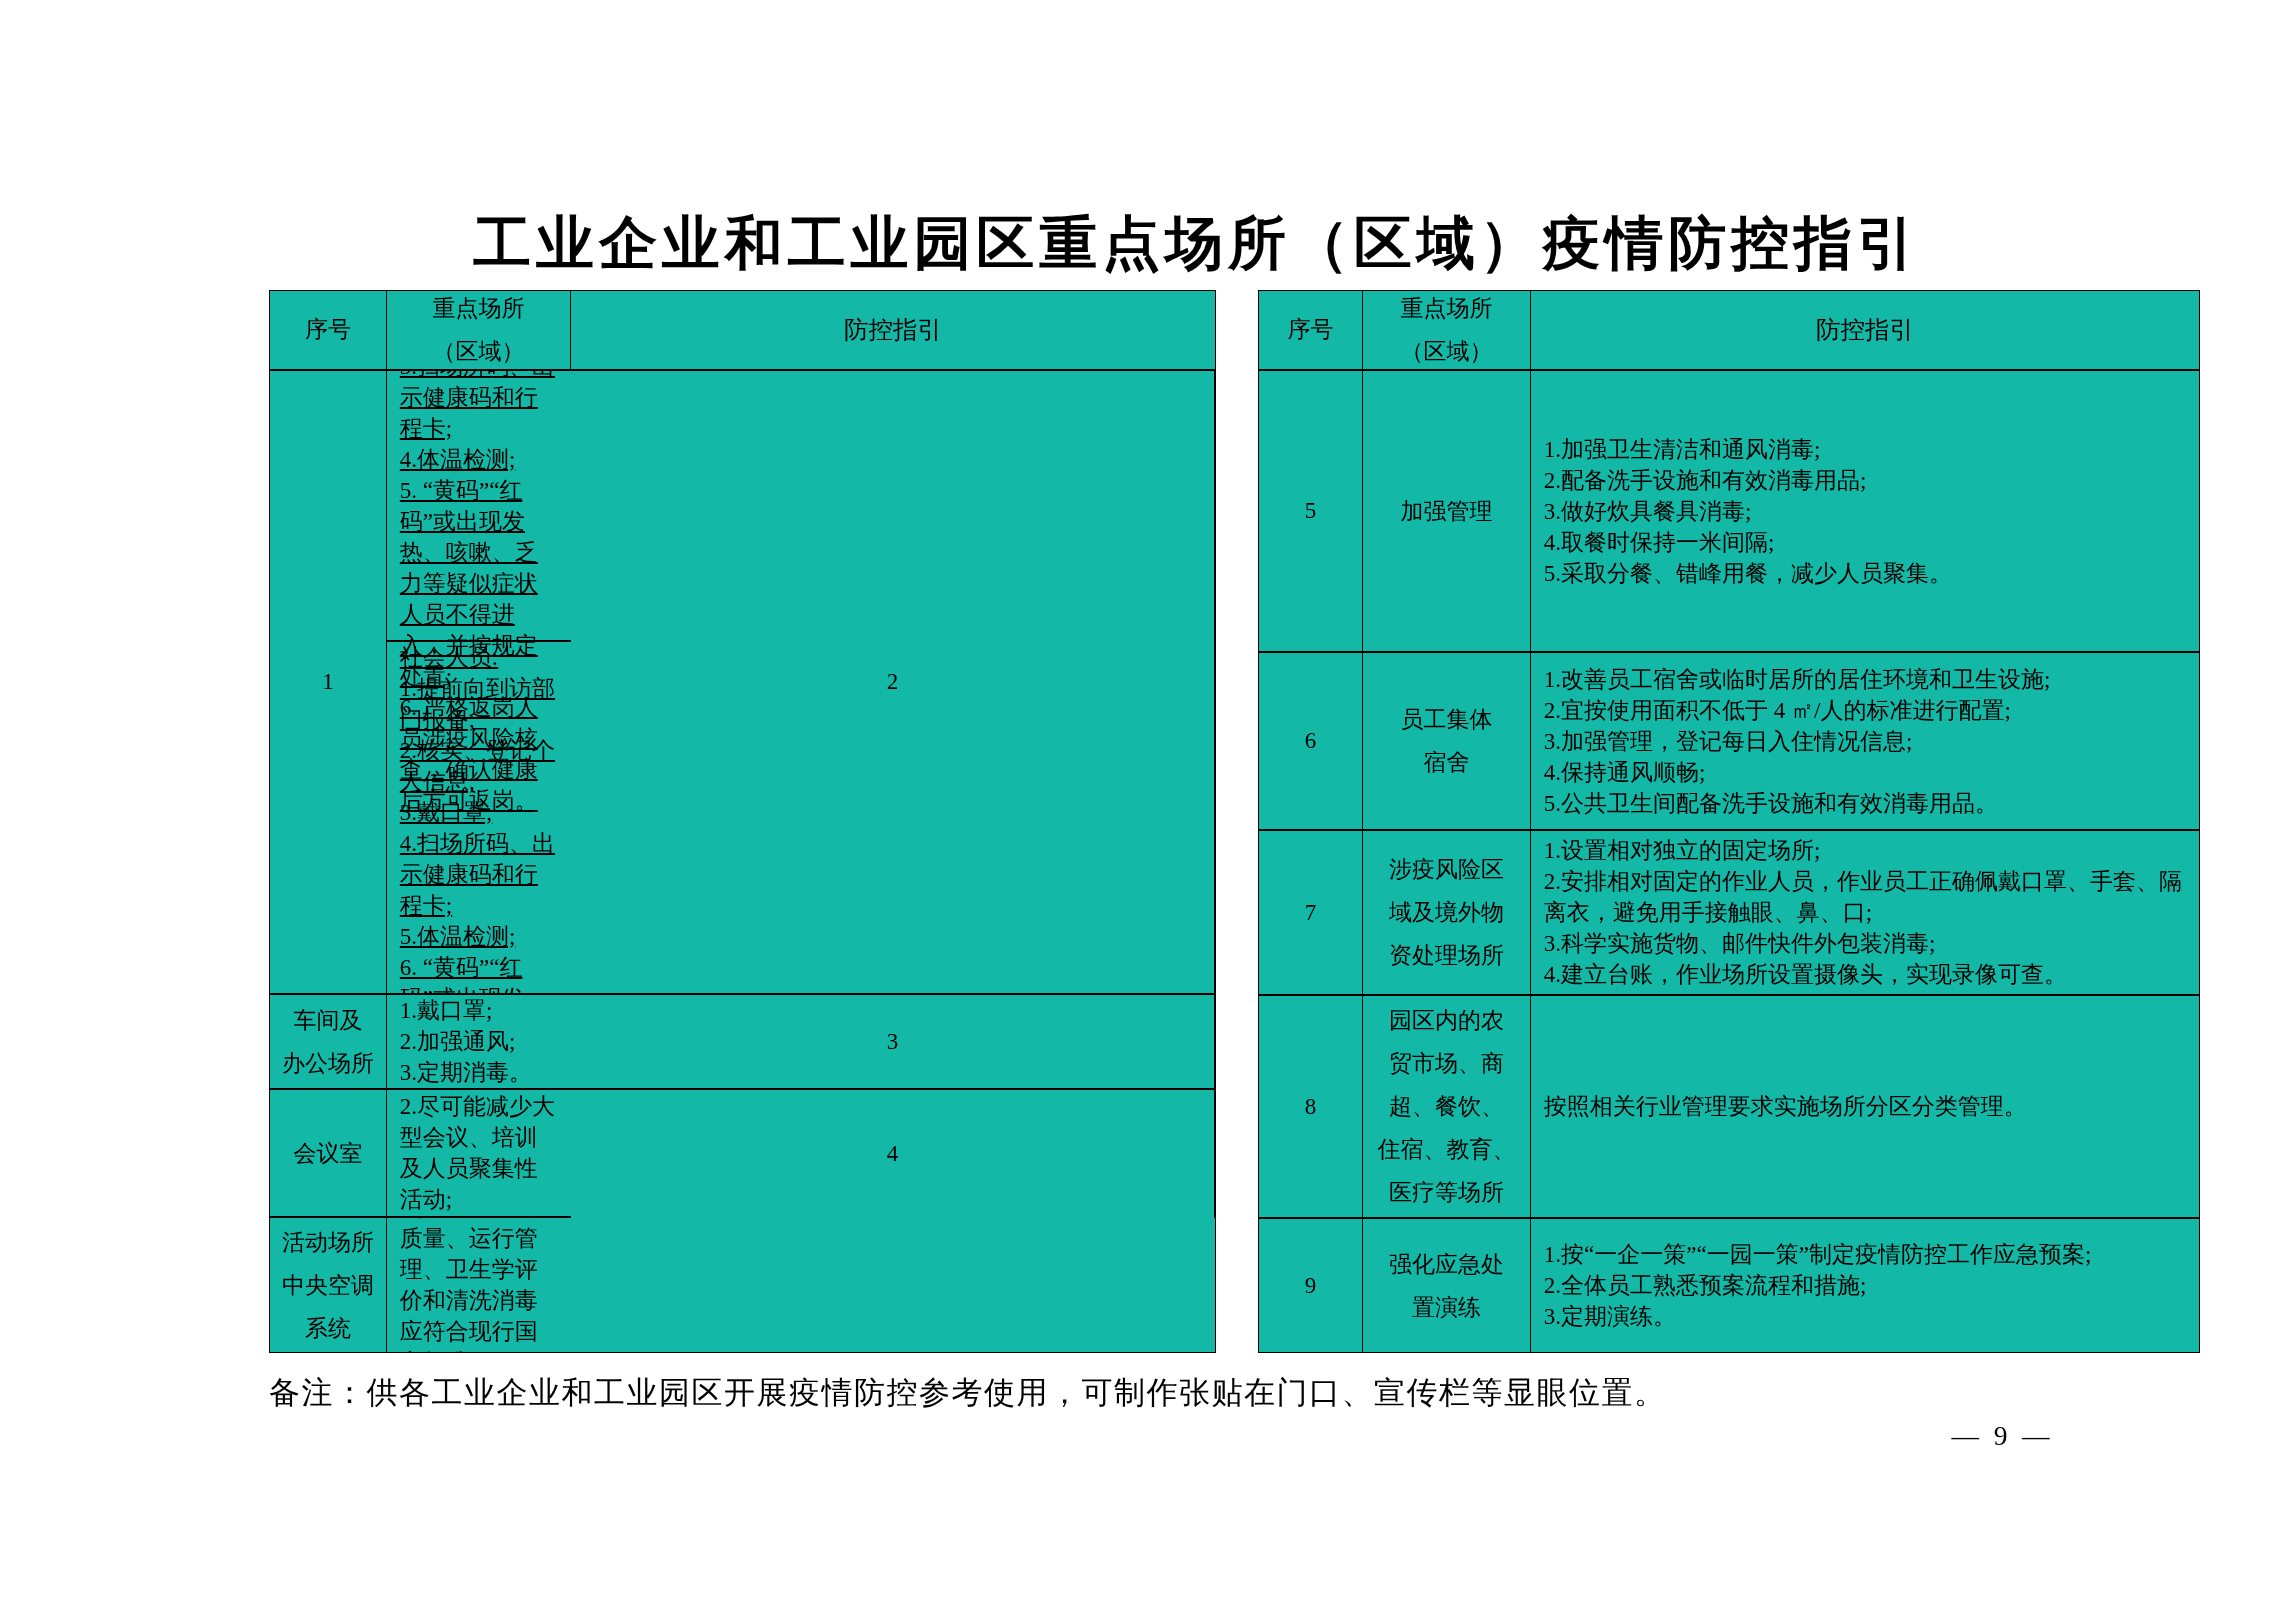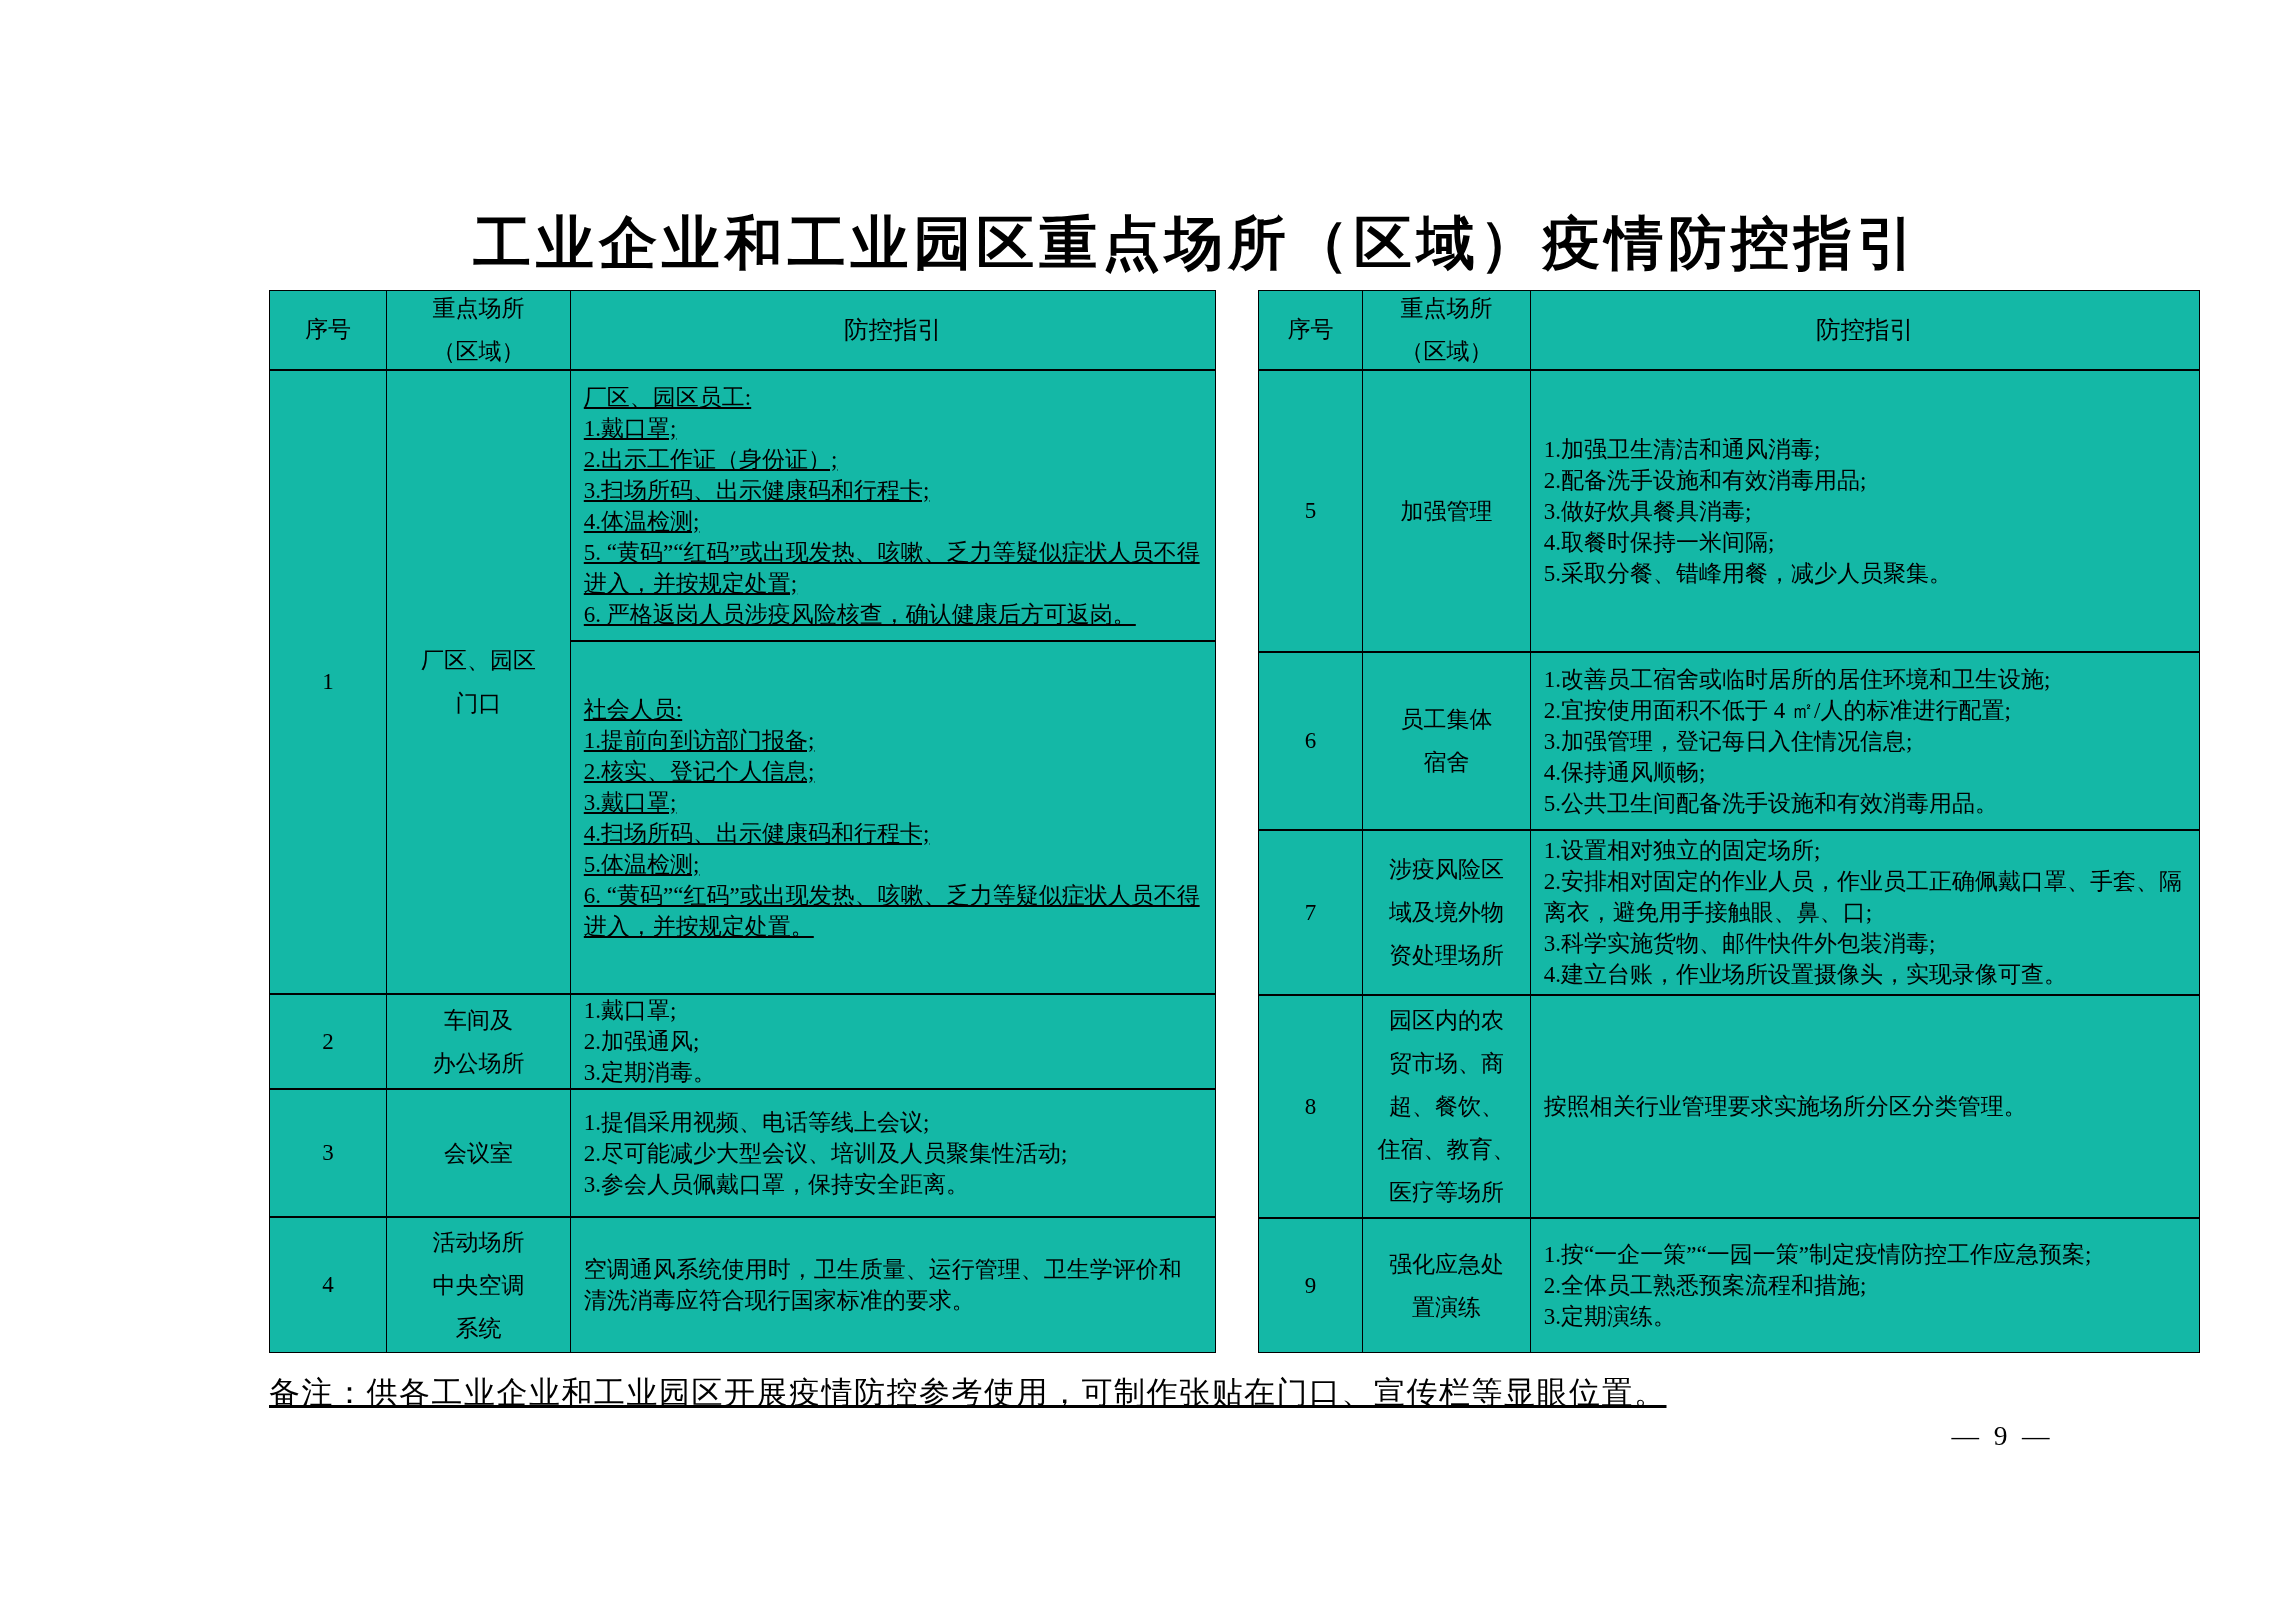--- a/index.html
+++ b/index.html
@@ -115,21 +115,20 @@
     flex: 1;
   }
 
   .note {
     position: absolute;
     left: 269px;
     top: 1372px;
     font-size: 31px;
     letter-spacing: 1.5px;
     white-space: nowrap;
-    text-decoration: underline;
   }
 
   .pagenum {
     position: absolute;
     left: 1909px;
     top: 1420px;
     width: 187px;
     text-align: center;
     font-size: 27.5px;
     letter-spacing: 3.9px;
@@ -142,22 +141,20 @@
 <h1 class="title">工业企业和工业园区重点场所（区域）疫情防控指引</h1>
 
 <section class="tbl" id="left-table">
 
   <div class="cell head no">序号</div>
   <div class="cell head place">重点场所
 （区域）</div>
   <div class="cell head guide-h col3">防控指引</div>
 
   <div class="cell no">1</div>
-  <div class="cell place">厂区、园区
-门口</div>
   <div class="cell split col3">
     <div class="guide-block top">厂区、园区员工:
 1.戴口罩;
 2.出示工作证（身份证）;
 3.扫场所码、出示健康码和行程卡;
 4.体温检测;
 5. “黄码”“红码”或出现发热、咳嗽、乏力等疑似症状人员不得进入，并按规定处置;
 6. 严格返岗人员涉疫风险核查，确认健康后方可返岗。</div>
     <div class="guide-block bottom">社会人员:
 1.提前向到访部门报备;

